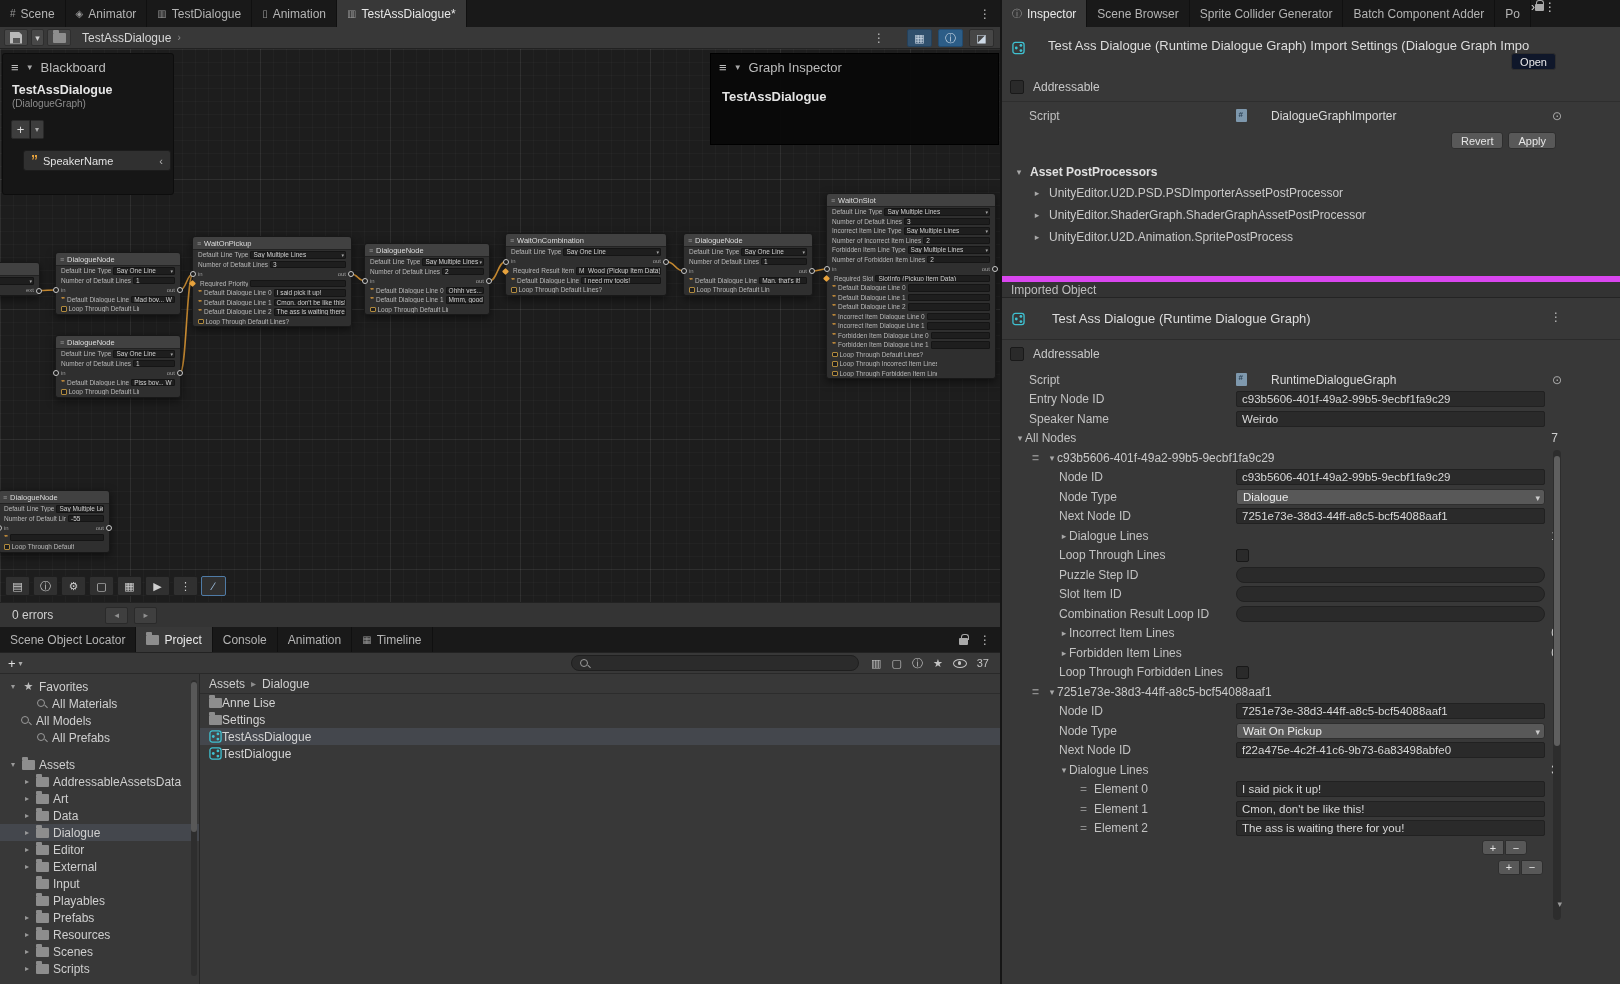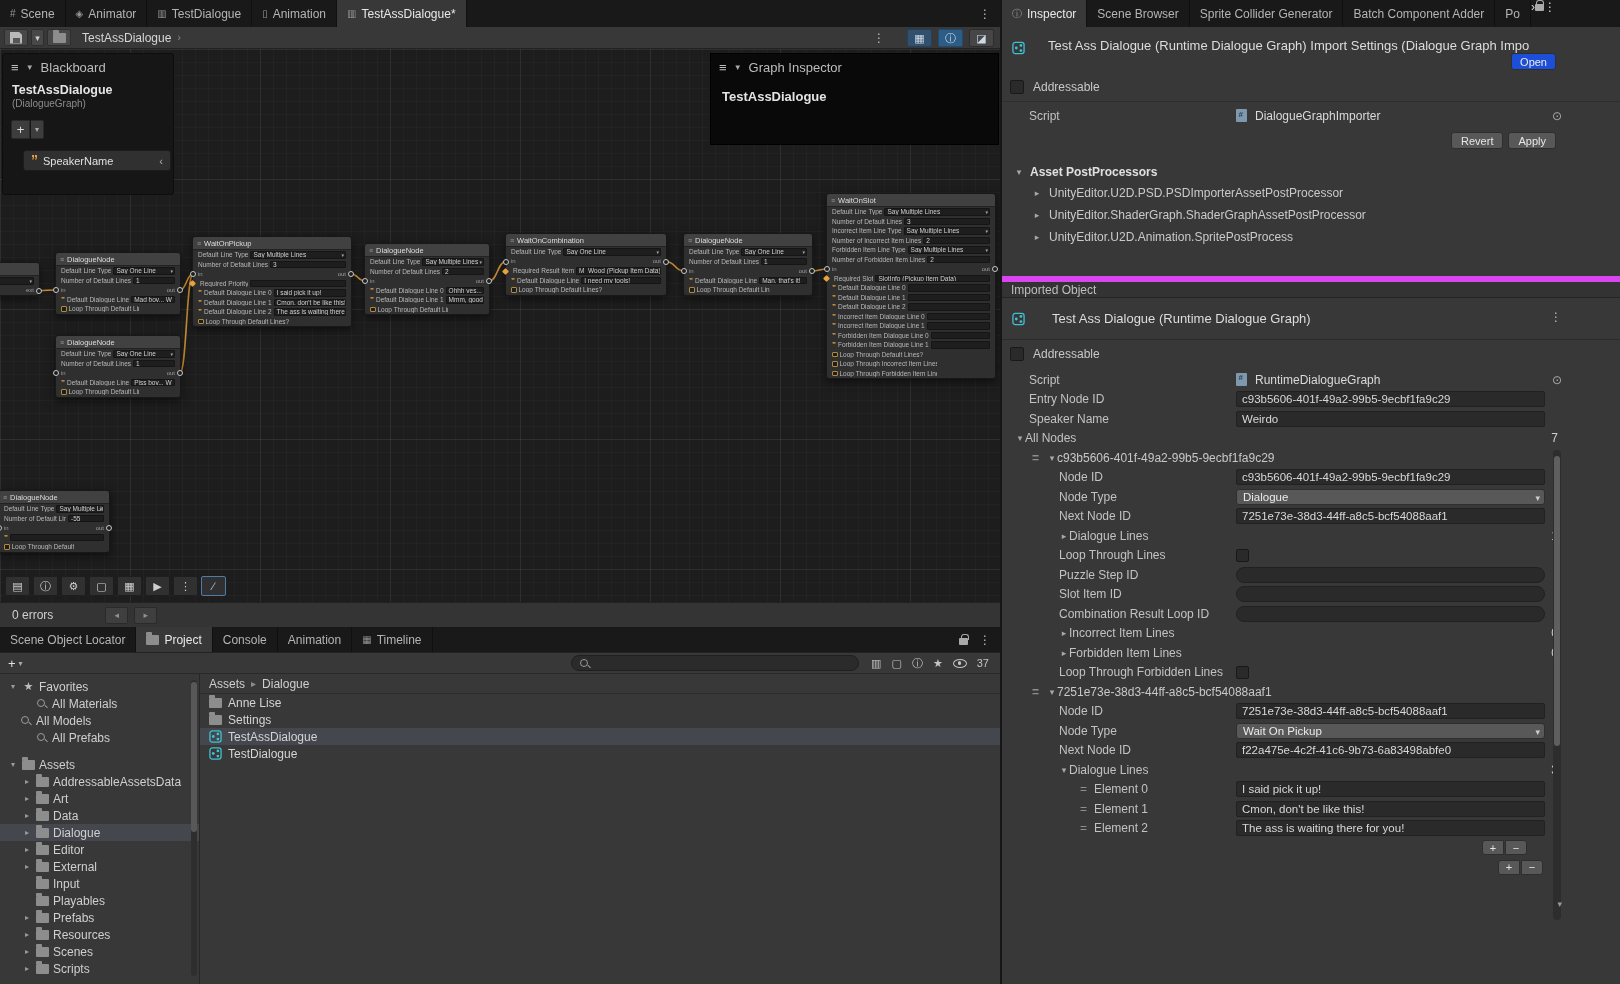--- a/index.html
+++ b/index.html
@@ -103,37 +103,37 @@
 #pcontent{flex:1;display:flex;min-height:0}
 #ptree{width:200px;border-right:1px solid #272727;position:relative;overflow:hidden;padding-top:4px;flex:none}
 .trow{height:17px;display:flex;align-items:center;gap:4px;font-size:12px;color:#cfcfcf;white-space:nowrap;overflow:hidden}
 .trow.sel{background:#44474d}
 .tarrow{width:10px;text-align:center;color:#9a9a9a;font-size:8px;flex:none}
 .tspacer{height:10px}
 #ptree-scroll{position:absolute;right:2px;top:6px;width:6px;height:296px;background:#2e2e2e;border-radius:3px}
 #ptree-thumb{position:absolute;left:0;right:0;top:2px;height:150px;background:#585858;border-radius:3px}
 #pfiles{flex:1;display:flex;flex-direction:column;min-width:0}
 #fbread{height:20px;display:flex;align-items:center;gap:6px;padding:0 9px;border-bottom:1px solid #2c2c2c;color:#cfcfcf;flex:none}
-.frow{height:17px;display:flex;align-items:center;gap:6px;padding:0 9px;color:#d4d4d4}
+.frow{height:17px;display:flex;align-items:center;gap:0;padding:0 9px;color:#d4d4d4}
 .frow.sel{background:#44474d}
 .folder-ic{width:13px;height:10px;background:#8d8d8d;border-radius:1px;position:relative;flex:none;display:inline-block}
 .folder-ic::before{content:"";position:absolute;top:-3px;left:0;width:6px;height:3px;background:#8d8d8d;border-radius:1px 1px 0 0}
 .star-ic{color:#bcbcbc;font-size:11px;width:13px;text-align:center;flex:none}
 .gicon{width:13px;height:13px;flex:none;display:inline-flex}
 #insp-body{flex:1;position:relative;overflow:hidden}
 .ihdr{position:relative;height:46px}
 .hicon{position:absolute;left:10px;top:6px}
 .ihdr .htitle{position:absolute;left:46px;right:2px;top:11px;font-size:13px;color:#dddddd;white-space:nowrap;overflow:hidden}
-.open-btn{position:absolute;right:64px;top:26px;height:17px;padding:0 8px;background:#1d4ed8;border:1px solid #2e2e2e;border-radius:3px;font-size:11px;color:#eaeaea;display:flex;align-items:center}
+.open-btn{position:absolute;right:64px;top:26px;height:17px;padding:0 8px;background:#0f172a;border:1px solid #2e2e2e;border-radius:3px;font-size:11px;color:#eaeaea;display:flex;align-items:center}
 .addr-row{height:20px;display:flex;align-items:center;gap:9px;padding-left:8px;margin-top:4px;color:#c8c8c8}
 .cbx14{width:14px;height:14px;background:#2a2a2a;border:1px solid #191919;border-radius:2px;flex:none}
 .idivider{height:1px;background:#2e2e2e;margin-top:4px}
 .srow{height:20px;display:flex;align-items:center;padding-left:27px;padding-right:75px;position:relative;margin-top:4px}
 .srow .slabel{width:207px;color:#c0c0c0}
-.sval{flex:1;display:flex;gap:8px;color:#dadada;overflow:hidden;white-space:nowrap}
+.sval{flex:1;display:flex;gap:24px;color:#dadada;overflow:hidden;white-space:nowrap}
 .script-ic{width:11px;height:13px;background:#7e98ad;border-radius:1px;position:relative;flex:none}
 .script-ic::after{content:"#";position:absolute;left:2.5px;top:0.5px;font-size:8px;color:#2b4154;font-weight:700}
 .picker{position:absolute;right:58px;color:#aaa;font-size:12px}
 .btnrow{height:22px;display:flex;justify-content:flex-end;gap:5px;padding-right:64px;margin-top:6px}
 .ubtn{height:17px;padding:0 9px;background:#585858;border:1px solid #2e2e2e;border-radius:3px;font-size:11px;color:#e6e6e6;display:flex;align-items:center}
 .pp-head{height:20px;display:flex;align-items:center;gap:6px;padding-left:12px;margin-top:8px;font-weight:700;color:#e0e0e0}
 .tri{color:#a8a8a8;font-size:9px;width:10px;flex:none;text-align:center}
 .pp-item{height:22px;display:flex;align-items:center;gap:7px;padding-left:30px;color:#cacaca}
 .iobj-strip{margin-top:28px;height:22px;background:#333;border-top:6px solid #d946ef;border-bottom:1px solid #242424;display:flex;align-items:center;padding-left:9px;color:#bfbfbf}
 .ihdr2{position:relative;height:42px;border-bottom:1px solid #2b2b2b}

